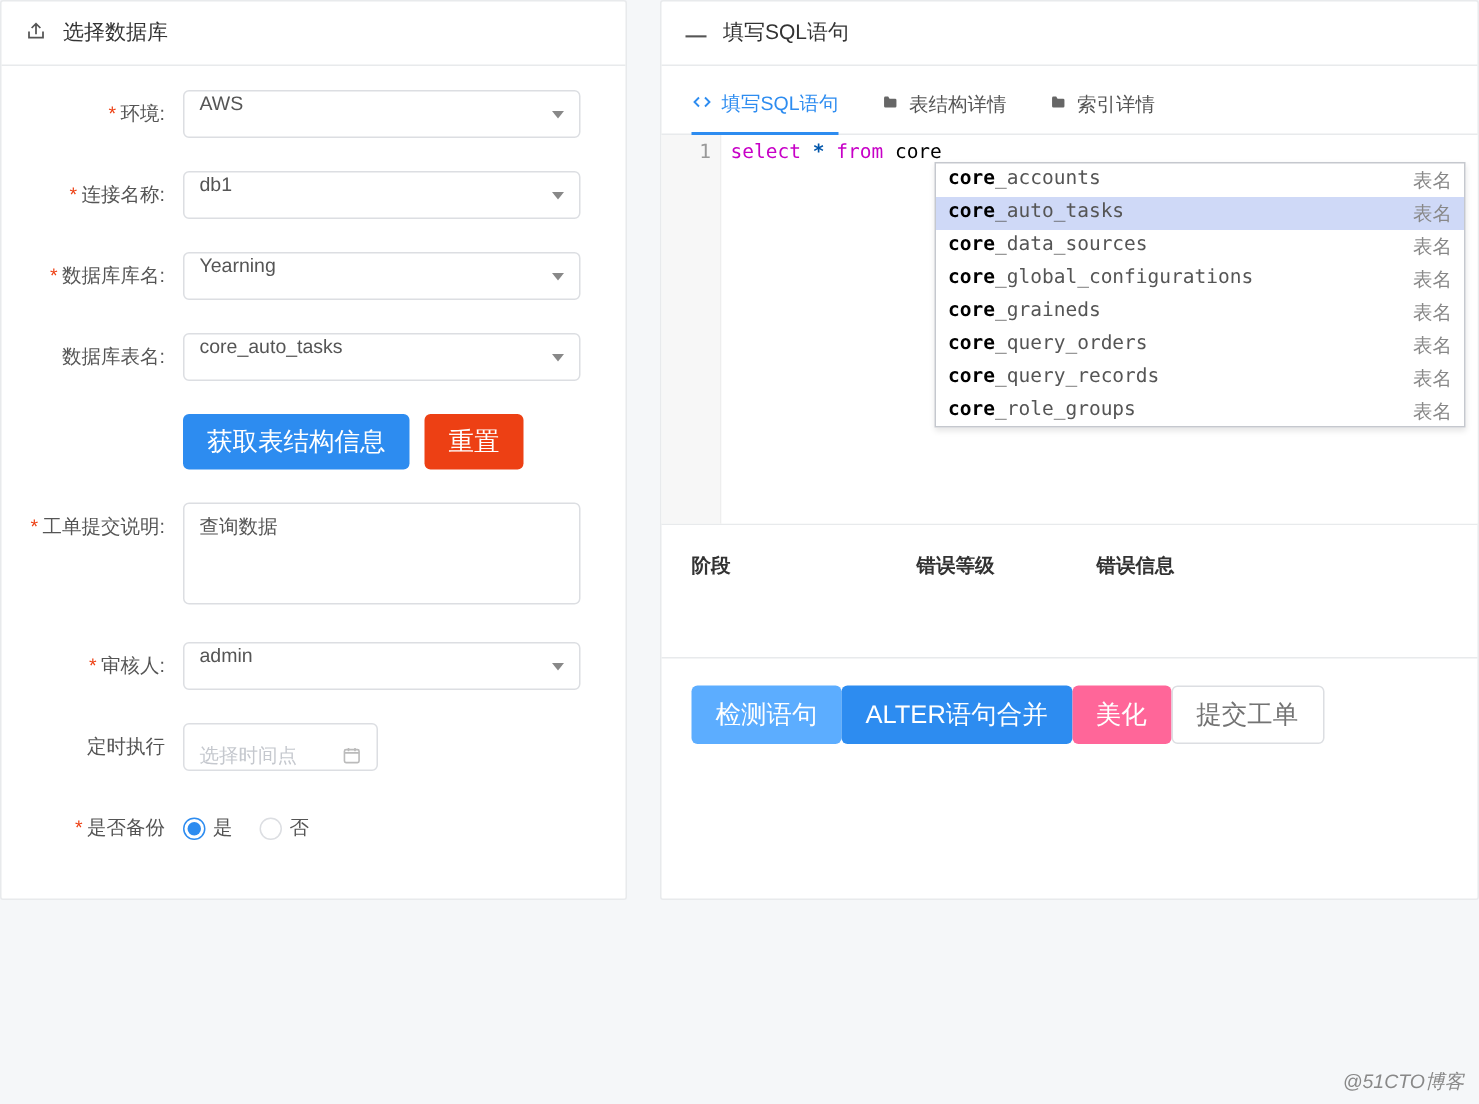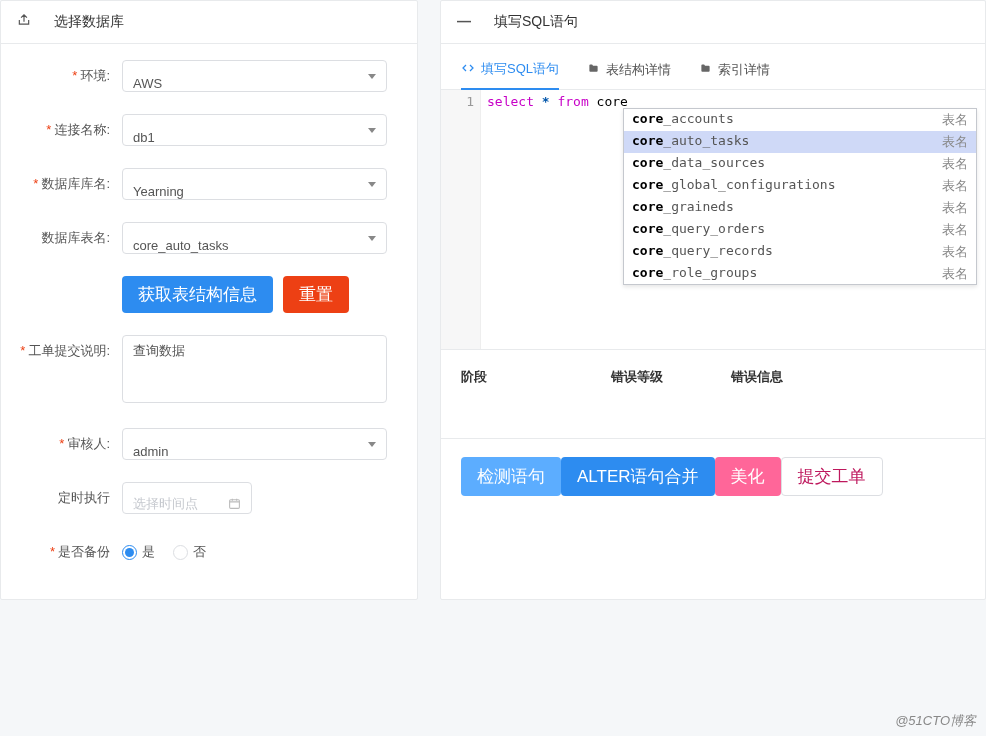--- a/index.html
+++ b/index.html
@@ -17,22 +17,22 @@
       background: #fff;
       border: 1px solid #e8eaec;
       border-radius: 2px;
     }
     .left-panel { width: 418px; }
     .right-panel { flex: 1; margin-left: 10px; min-width: 0; }
     .panel-header {
       padding: 12px 16px;
       border-bottom: 1px solid #e8eaec;
       display: flex;
-      align-items: flex-start;
-      gap: 23px;
+      align-items: flex-end;
+      gap: 11px;
       font-size: 14px;
       color: #333;
     }
     .form { padding: 16px; }
     .form-row {
       display: flex;
       align-items: flex-start;
       margin-bottom: 22px;
     }
     .form-label {
@@ -46,21 +46,21 @@
     .req { color: #ed4014; margin-right: 3px; }
     .form-control { flex: 1; }
     .select {
       position: relative;
       width: 265px;
       height: 32px;
       border: 1px solid #dcdee2;
       border-radius: 4px;
       padding: 0 28px 0 10px;
       display: flex;
-      align-items: flex-end;
+      align-items: flex-start;
       background: #fff;
       cursor: pointer;
       color: #555;
     }
     .select::after {
       content: '';
       position: absolute;
       right: 10px;
       top: 13px;
       width: 0; height: 0;
@@ -77,21 +77,21 @@
       font-size: 17px;
       color: #fff;
     }
     .btn-blue { background: #2d8cf0; }
     .btn-red { background: #ed4014; }
     .btn-lightblue { background: #5cadff; }
     .btn-pink { background: #ff6699; }
     .btn-disabled {
       background: #fff;
       border: 1px solid #dcdee2;
-      color: #be185d;
+      color: #737373;
       cursor: not-allowed;
       text-align: center;
     }
     .textarea {
       width: 265px;
       height: 68px;
       border: 1px solid #dcdee2;
       border-radius: 4px;
       padding: 6px 10px;
       resize: none;

